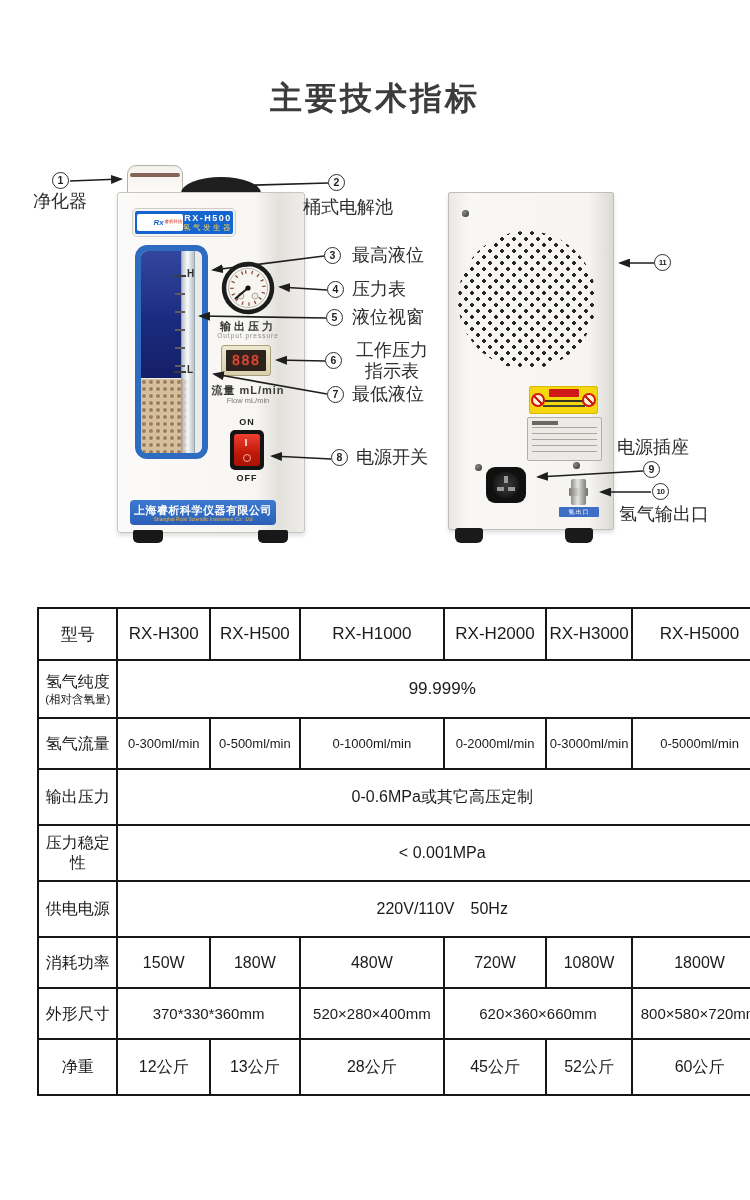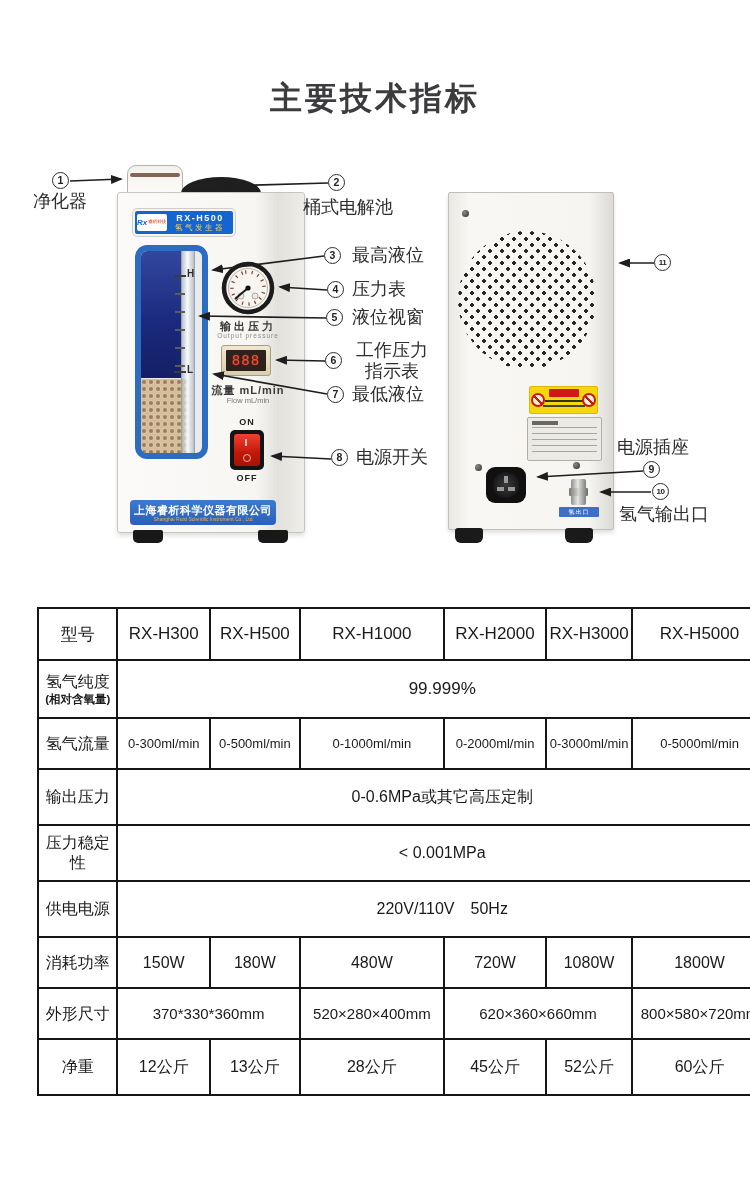--- a/index.html
+++ b/index.html
@@ -22,21 +22,21 @@
   .front-body{left:117px;top:192px;width:186px;height:339px;border:1px solid #c8c5bf;border-radius:3px;
     background:linear-gradient(90deg,#fbfaf8 0%,#f7f6f3 74%,#e3e1dc 86%,#efede9 100%);
     box-shadow:0 3px 4px rgba(0,0,0,.12);}
   .purifier{left:127px;top:165px;width:54px;height:29px;background:linear-gradient(#f4f1eb,#fdfcfa);
     border:1px solid #b5b2aa;border-radius:9px 9px 2px 2px;}
   .purifier-ring{left:2px;top:7px;right:2px;height:4px;background:#6e4a3c;border-radius:2px;opacity:.85;}
   .drum-top{left:181px;top:177px;width:80px;height:16px;background:#1f1f1f;border-radius:50% 50% 0 0/100% 100% 0 0;}
   .name-plate{left:133px;top:209px;width:102px;height:27px;background:#1565d0;border:2px solid #f4f4f4;
     outline:1px solid #cfcdc8;border-radius:4px;display:flex;align-items:center;box-sizing:border-box;}
   .logo-box{width:30px;height:17px;margin-left:2px;background:#fff;border-radius:2px;display:flex;
-    align-items:center;gap:1px;}
+    align-items:center;justify-content:center;gap:1px;padding-left:16px;}
   .logo-rx{color:#1565d0;font-size:8px;font-weight:bold;font-style:italic;line-height:1;}
   .logo-brand{color:#d42316;font-size:4.5px;line-height:1;}
   .plate-text{flex:1;display:flex;flex-direction:column;align-items:center;justify-content:center;}
   .plate-model{color:#fdfdf6;font-size:9px;font-weight:bold;letter-spacing:1.5px;line-height:10px;}
   .plate-sub{color:#ffd34a;font-size:7.5px;letter-spacing:2.5px;line-height:9px;}
 
   .windowf{left:135px;top:245px;width:73px;height:214px;border:6px solid #2d6cc0;border-radius:12px;
     background:#e8ecef;box-sizing:border-box;overflow:hidden;}
   .liquid{left:0;top:0;width:40px;height:127px;background:linear-gradient(180deg,#33479e 0%,#1b2a7e 55%,#141f66 100%);}
   .beads{left:0;top:128px;width:47px;height:74px;background-color:#d4bd99;
@@ -109,21 +109,21 @@
     color:#fff;font-size:6px;line-height:10px;text-align:center;letter-spacing:1px;}
   .bfoot{background:#1a1a1a;border-radius:3px 3px 6px 6px;width:28px;height:15px;}
 
   
   .spec-table-wrap{left:37px;top:607px;width:731px;}
   table.spec{width:100%;border-collapse:collapse;table-layout:fixed;}
   table.spec th,table.spec td{border:2px solid #161616;text-align:center;vertical-align:middle;
     padding:2px 1px;font-weight:normal;color:#1a1a1a;}
   tr.h-row th{height:46px;font-size:17px;font-weight:500;}
   .rlabel{font-size:16px;font-weight:500;line-height:20px;}
-  .rlabel-sub{display:block;font-size:11.5px;font-weight:bold;line-height:13px;margin-top:1px;}
+  .rlabel-sub{display:block;font-size:11.5px;font-weight:normal;line-height:13px;margin-top:1px;}
   .cell-wide{font-size:16px;}
   .cell-purity{font-size:17px;height:52px;}
   .cell-flow{font-size:13px;height:45px;}
   td.h52{height:50px;} td.h46{height:45px;}
   .cell-dim{font-size:15px;}
 </style>
 </head>
 <body>
 
 <div class="stage">

